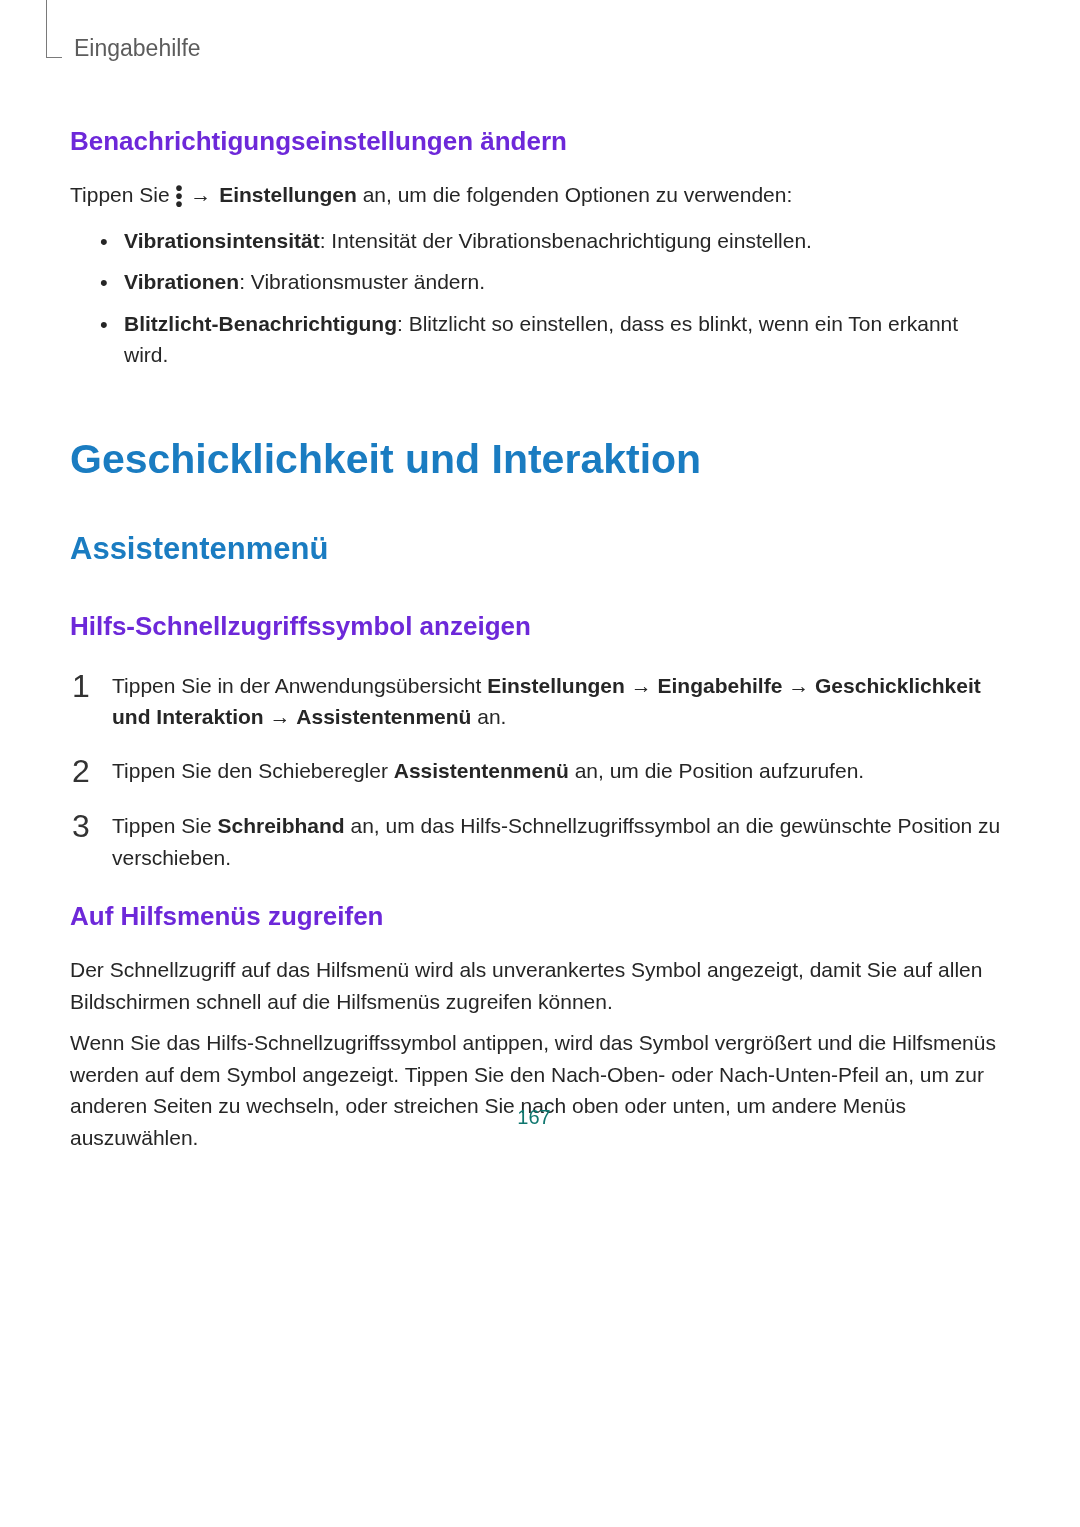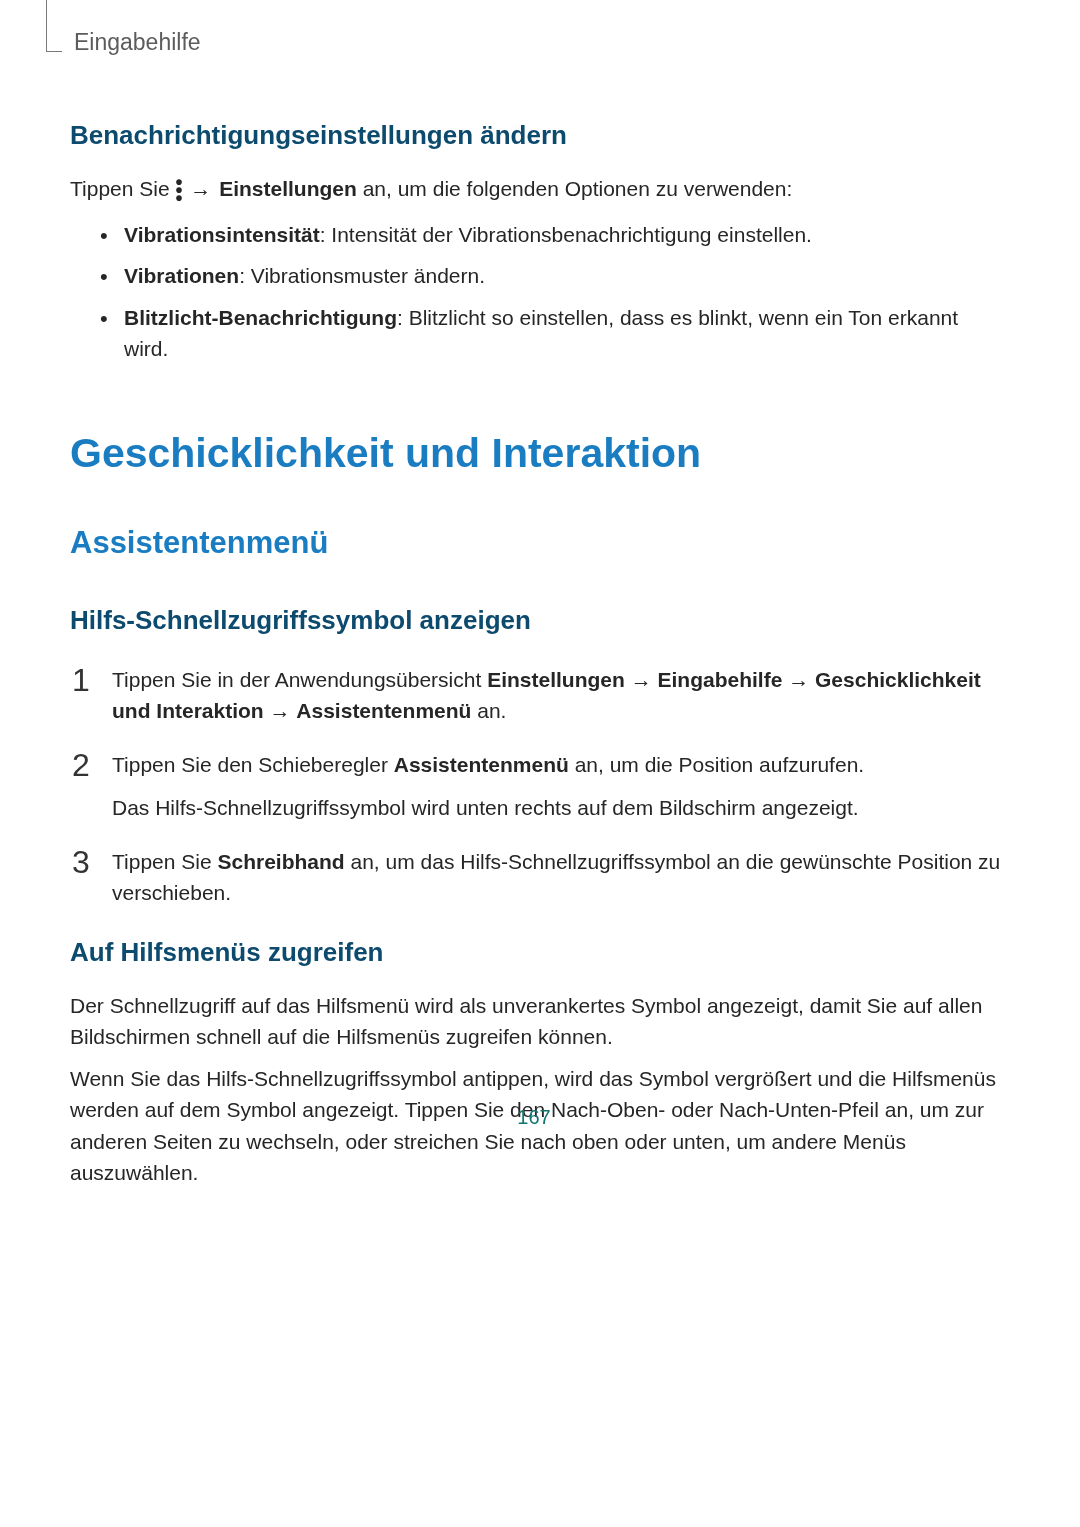--- a/index.html
+++ b/index.html
@@ -8,21 +8,21 @@
     width: 1080px;
     height: 1527px;
     background: #ffffff;
     font-family: Arial, Helvetica, sans-serif;
     color: #262626;
   }
   .page {
     box-sizing: border-box;
     width: 1080px;
     height: 1169px;
-    padding: 24px 70px 30px 70px;
+    padding: 30px 70px 30px 70px;
     position: relative;
   }
   .header-block {
     position: relative;
     height: 48px;
   }
   .tab-line-v {
     position: absolute;
     left: -24px;
     top: -34px;
@@ -47,21 +47,21 @@
   }
   .content {
     margin-top: 44px;
     font-size: 21px;
     line-height: 1.5;
   }
   h2.sub {
     font-size: 26px;
     font-weight: bold;
     margin: 0 0 18px 0;
-    color: #0c4a6e;
+    color: #6d28d9;
   }
   .para {
     margin: 0 0 10px 0;
   }
   .dots-icon {
     display: inline-block;
     font-size: 20px;
     line-height: 0.4;
     vertical-align: middle;
     font-weight: bold;
@@ -172,21 +172,20 @@
         <div class="num">1</div>
         <div class="body">
           <p><span>Tippen Sie in der Anwendungsübersicht </span><b>Einstellungen</b><span> → </span><b>Eingabehilfe</b><span> → </span><b>Geschicklichkeit und Interaktion</b><span> → </span><b>Assistentenmenü</b><span> an.</span></p>
         </div>
       </div>
 
       <div class="step">
         <div class="num">2</div>
         <div class="body">
           <p><span>Tippen Sie den Schieberegler </span><b>Assistentenmenü</b><span> an, um die Position aufzurufen.</span></p>
-          <p>Das Hilfs-Schnellzugriffssymbol wird unten rechts auf dem Bildschirm angezeigt.</p>
         </div>
       </div>
 
       <div class="step">
         <div class="num">3</div>
         <div class="body">
           <p><span>Tippen Sie </span><b>Schreibhand</b><span> an, um das Hilfs-Schnellzugriffssymbol an die gewünschte Position zu verschieben.</span></p>
         </div>
       </div>
 

